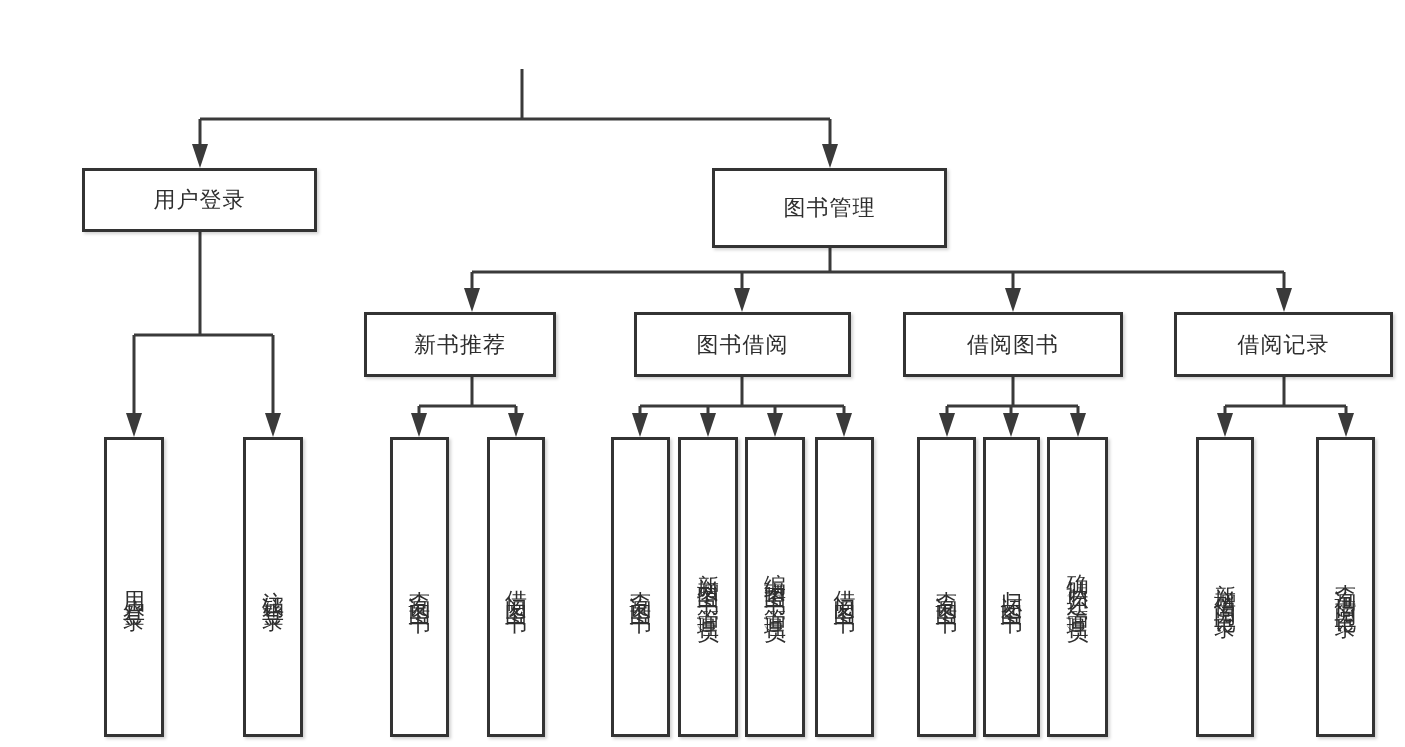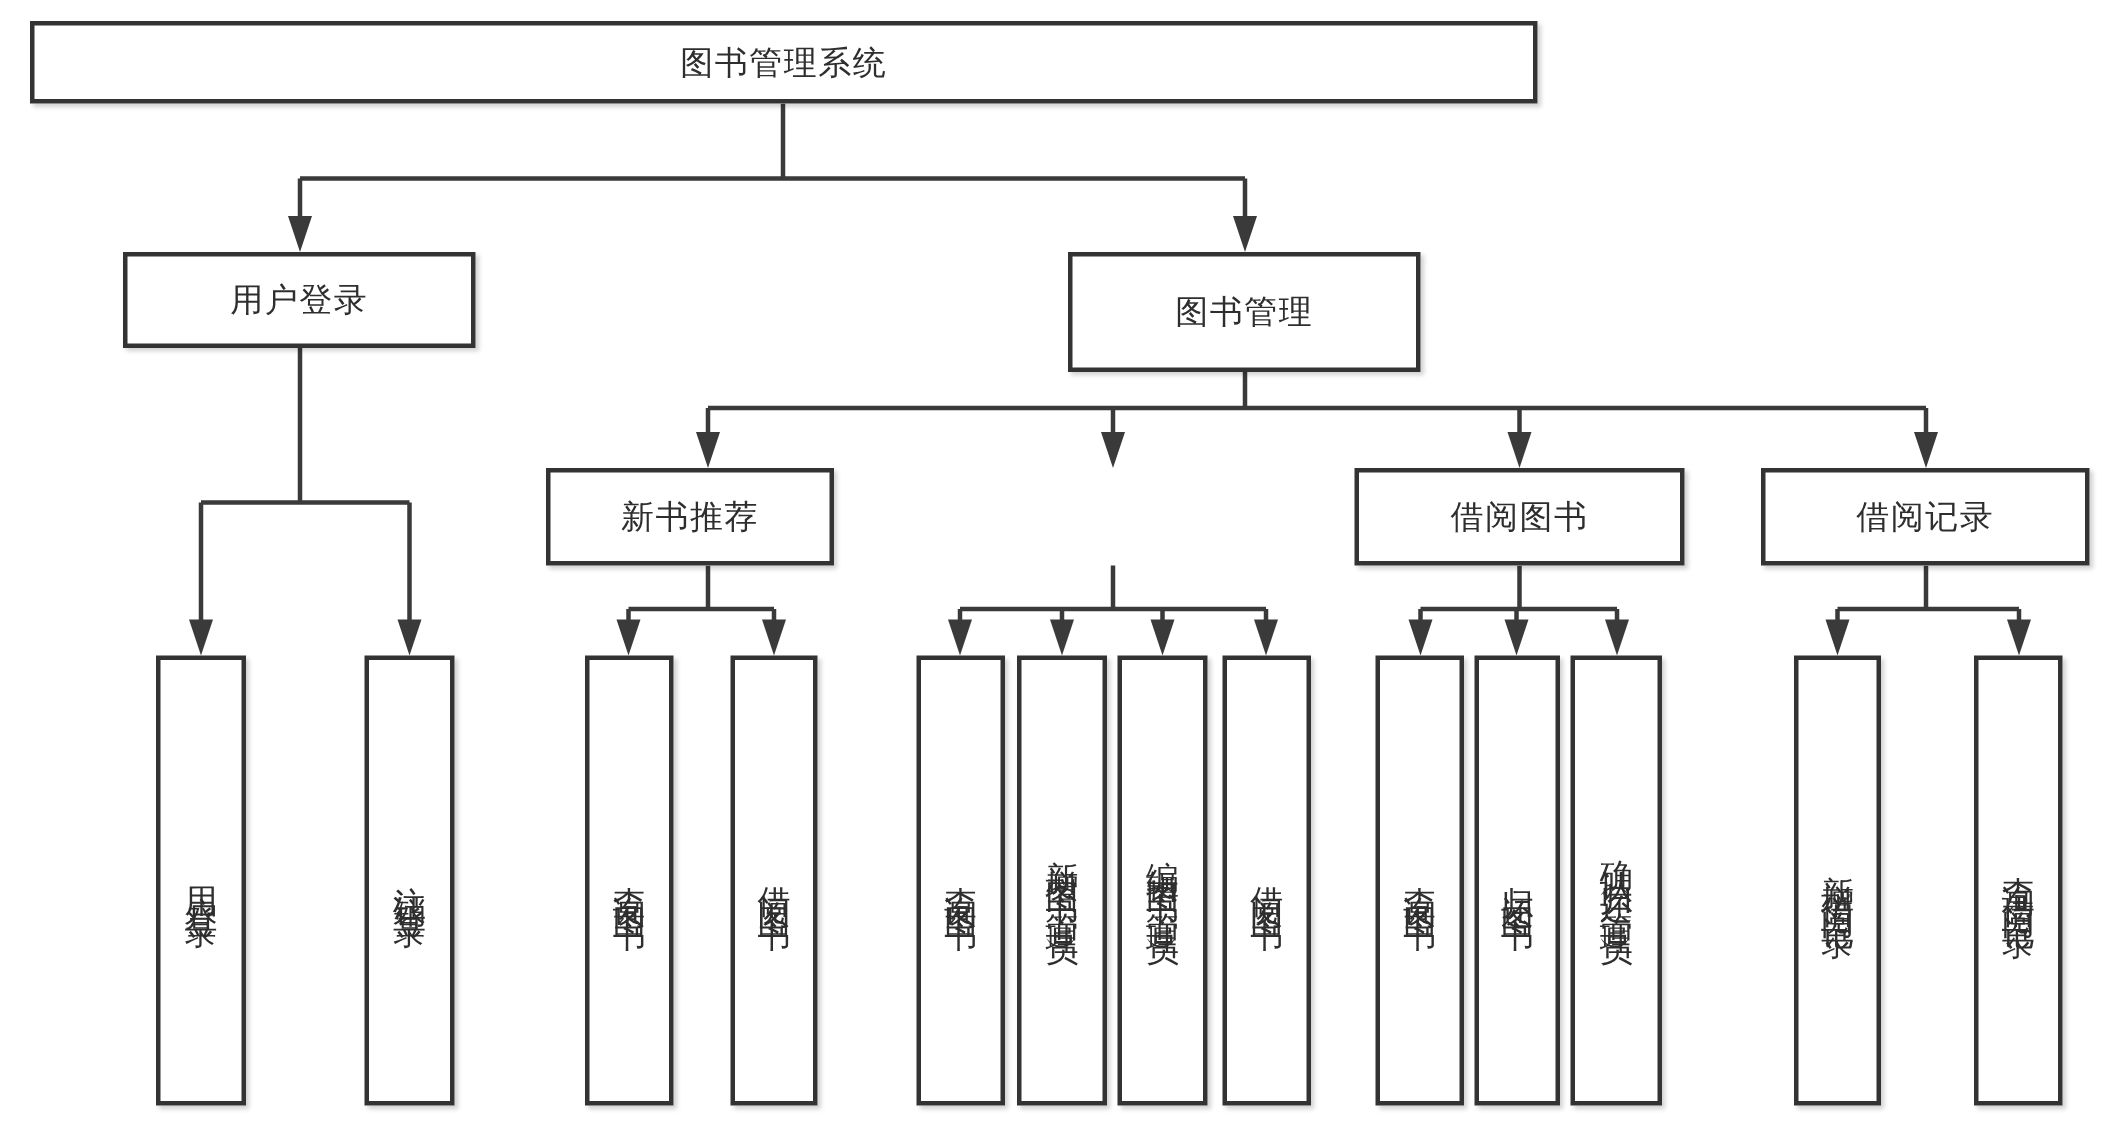--- a/index.html
+++ b/index.html
@@ -100,33 +100,33 @@
     <polygon points="700,413 716,413 708,437"></polygon>
     <polygon points="767,413 783,413 775,437"></polygon>
     <polygon points="836,413 852,413 844,437"></polygon>
     <polygon points="939,413 955,413 947,437"></polygon>
     <polygon points="1003,413 1019,413 1011,437"></polygon>
     <polygon points="1070,413 1086,413 1078,437"></polygon>
     <polygon points="1217,413 1233,413 1225,437"></polygon>
     <polygon points="1338,413 1354,413 1346,437"></polygon>
   </svg>
 
-  <div class="hbox" style="left:20px; top:14px; width:1005px; height:55px;">
-    <span>图书管理系统</span>
-  </div>
 
   <div class="hbox" style="left:82px; top:168px; width:235px; height:64px;">
     <span>用户登录</span>
   </div>
   <div class="hbox" style="left:712px; top:168px; width:235px; height:80px;">
     <span>图书管理</span>
   </div>
 
   <div class="hbox" style="left:364px; top:312px; width:192px; height:65px;text-align:center;">
     <span>新书推荐</span>
+  </div>
+  <div class="hbox" style="left:634px; top:312px; width:217px; height:65px;">
+    <span>图书借阅</span>
   </div>
   <div class="hbox" style="left:903px; top:312px; width:220px; height:65px;">
     <span>借阅图书</span>
   </div>
   <div class="hbox" style="left:1174px; top:312px; width:219px; height:65px;">
     <span>借阅记录</span>
   </div>
 
   <div class="vbox" style="left:104px; top:437px; width:60px; height:300px;">
     <span>用户登录</span>

